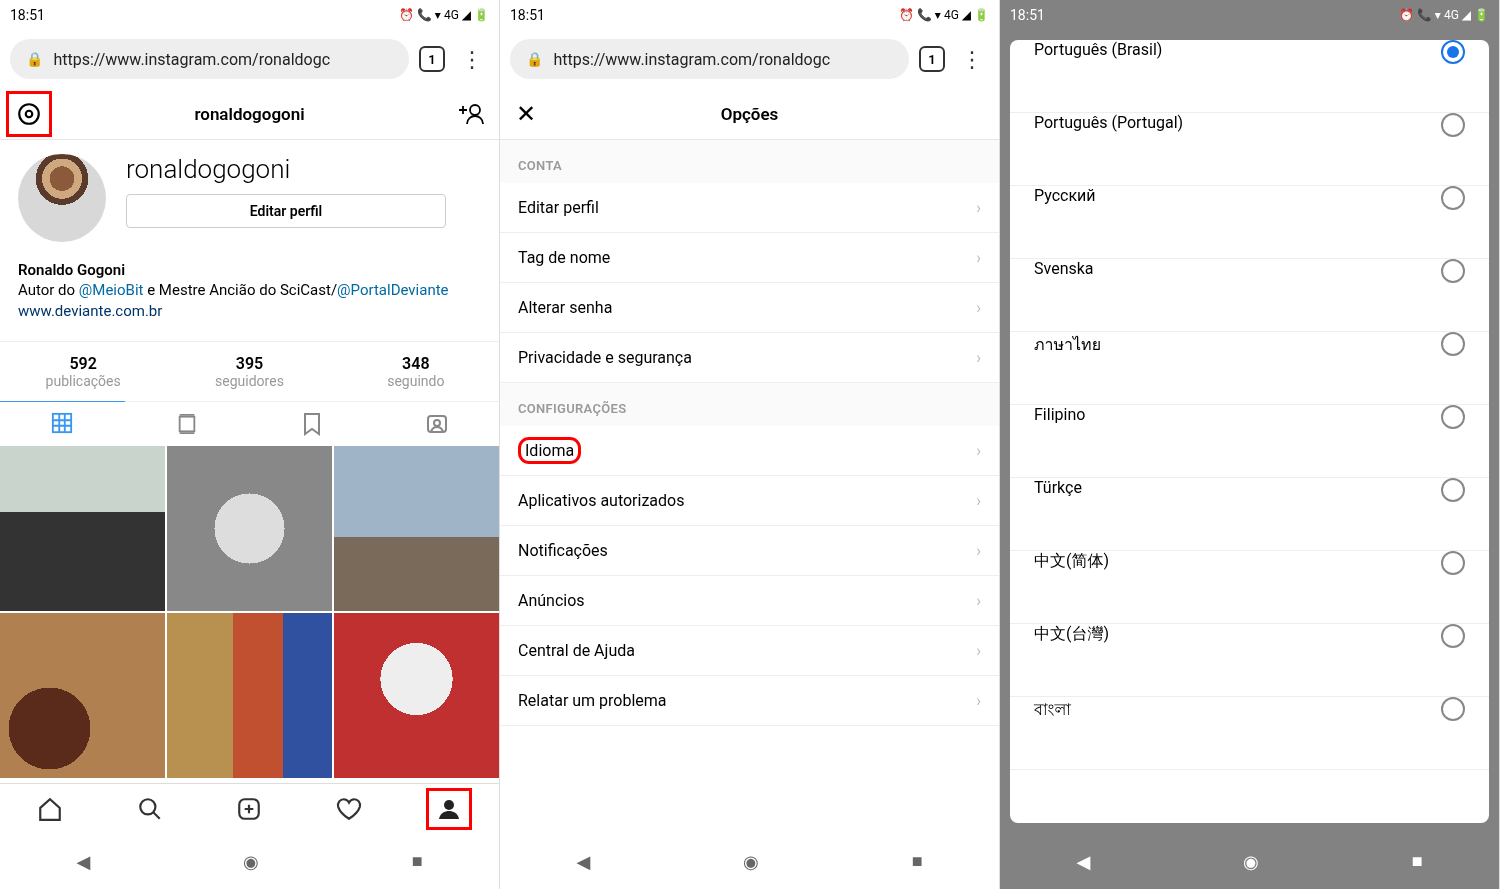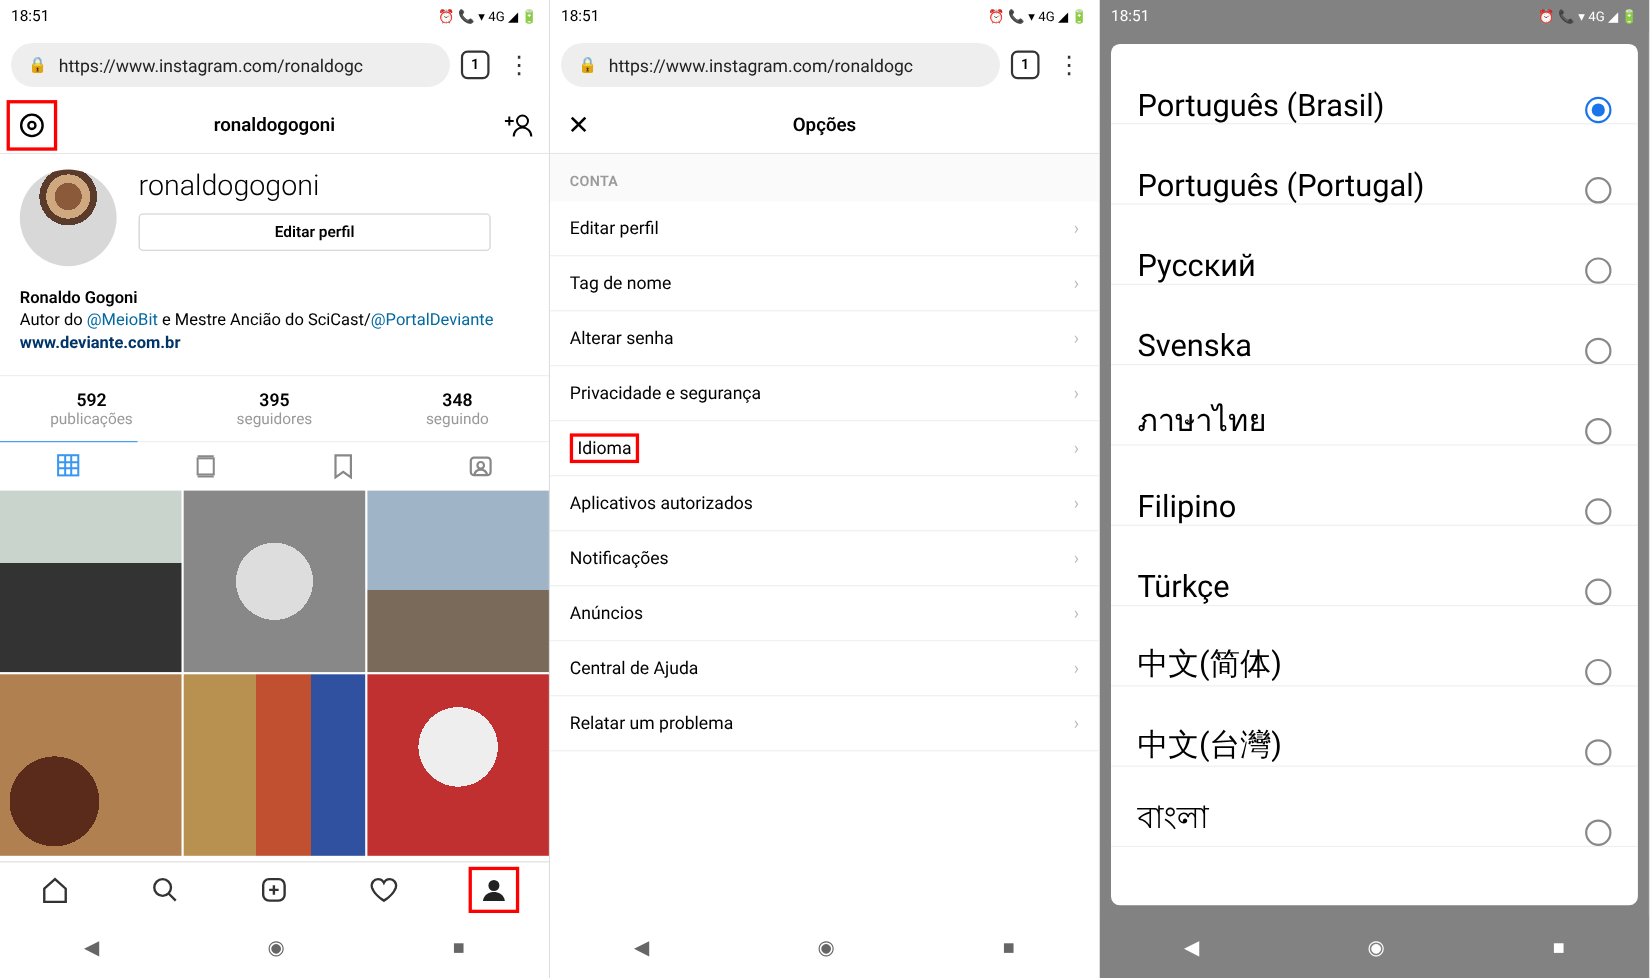--- a/index.html
+++ b/index.html
@@ -26,21 +26,21 @@
   .addfriend { position: absolute; right: 14px; font-size: 20px; }
 
   .bio { padding: 14px 18px 8px 18px; }
   .biotop { display: flex; align-items: flex-start; gap: 20px; }
   .avatar { width: 88px; height: 88px; border-radius: 50%; background: radial-gradient(circle at 50% 28%, #8a5a3a 0 16%, #d0a880 16% 26%, #5a3a2a 26% 34%, #d8d8d8 34% 100%); flex-shrink: 0; }
   .bioname { font-size: 26px; font-weight: 300; margin-bottom: 10px; }
   .editbtn { width: 320px; max-width: 100%; height: 34px; border: 1px solid #ccc; border-radius: 4px; background: #fff; font-weight: 600; font-size: 14px; }
   .biotext { margin-top: 18px; font-size: 15px; line-height: 1.35; }
   .biotext .name { font-weight: 600; }
   .biotext a { color: #0369a1; text-decoration: none; }
-  .biotext .site { color: #003569; font-weight: 700; }
+  .biotext .site { color: #003569; font-weight: 400; }
 
   .stats { display: flex; border-top: 1px solid #eee; margin-top: 12px; }
   .stat { flex: 1; text-align: center; padding: 12px 0; }
   .stat .num { font-weight: 600; font-size: 16px; }
   .stat .lbl { font-size: 14px; color: #999; }
 
   .tabs { display: flex; border-top: 1px solid #eee; }
   .tab { flex: 1; height: 44px; display: flex; align-items: center; justify-content: center; color: #888; }
   .tab.active { color: #3897f0; border-top: 1px solid #3897f0; margin-top:-1px; }
 
@@ -61,29 +61,29 @@
   .sysnav.dark { background:#828282; color:#fff; }
   .sysnav .snb { font-size: 18px; }
 
   
   .optheader { height: 52px; display:flex; align-items:center; border-bottom:1px solid #e6e6e6; position:relative; }
   .optheader .x { font-size:24px; padding:0 16px; }
   .optheader .title { position:absolute; left:0; right:0; text-align:center; font-weight:600; font-size:17px; pointer-events:none;}
   .secthdr { padding: 18px 18px 10px 18px; font-size: 13px; font-weight: 600; color: #9a9a9a; background:#fafafa; letter-spacing:0.3px;}
   .optitem { height: 50px; display:flex; align-items:center; justify-content:space-between; padding:0 18px; border-bottom:1px solid #eee; font-size:16px; }
   .optitem .label { }
-  .optitem .label.redbox { padding:1px 4px; }
+  .optitem .label.redbox { padding:1px 4px;border-radius:11px; }
   .optitem .chev { color:#bbb; }
   .optlist { flex:1; overflow:hidden; }
 
   
   .phone3 { background:#828282; }
   .phone3 .content3 { flex:1; display:flex; flex-direction:column; padding: 10px; }
   .dialog { background:#fff; border-radius:8px; flex:1; overflow:hidden; display:flex; flex-direction:column; }
-  .langitem { height:73px; display:flex; align-items:flex-end; justify-content:space-between; padding:0 24px; border-bottom:1px solid #eee; font-size:28px; }
+  .langitem { height:73px; display:flex; align-items:flex-start; justify-content:space-between; padding:0 24px; border-bottom:1px solid #eee; font-size:16px; }
   .radio { width:24px; height:24px; border:2px solid #888; border-radius:50%; flex-shrink:0; }
   .radio.sel { border-color:#1a73e8; position:relative; }
   .radio.sel::after { content:""; position:absolute; inset:4px; background:#1a73e8; border-radius:50%; }
 
   svg { display:block; }
 </style>
 </head>
 <body>
 
 <div class="phone">
@@ -275,20 +275,21 @@
       </div>
     <div class="optitem">
         <span class="label">Alterar senha</span>
         <span class="chev">›</span>
       </div>
     <div class="optitem">
         <span class="label">Privacidade e segurança</span>
         <span class="chev">›</span>
       </div>
 
+    <div class="secthdr">CONFIGURAÇÕES</div>
     <div class="optitem">
         <span class="label redbox">Idioma</span>
         <span class="chev">›</span>
       </div>
     <div class="optitem">
         <span class="label">Aplicativos autorizados</span>
         <span class="chev">›</span>
       </div>
     <div class="optitem">
         <span class="label">Notificações</span>

